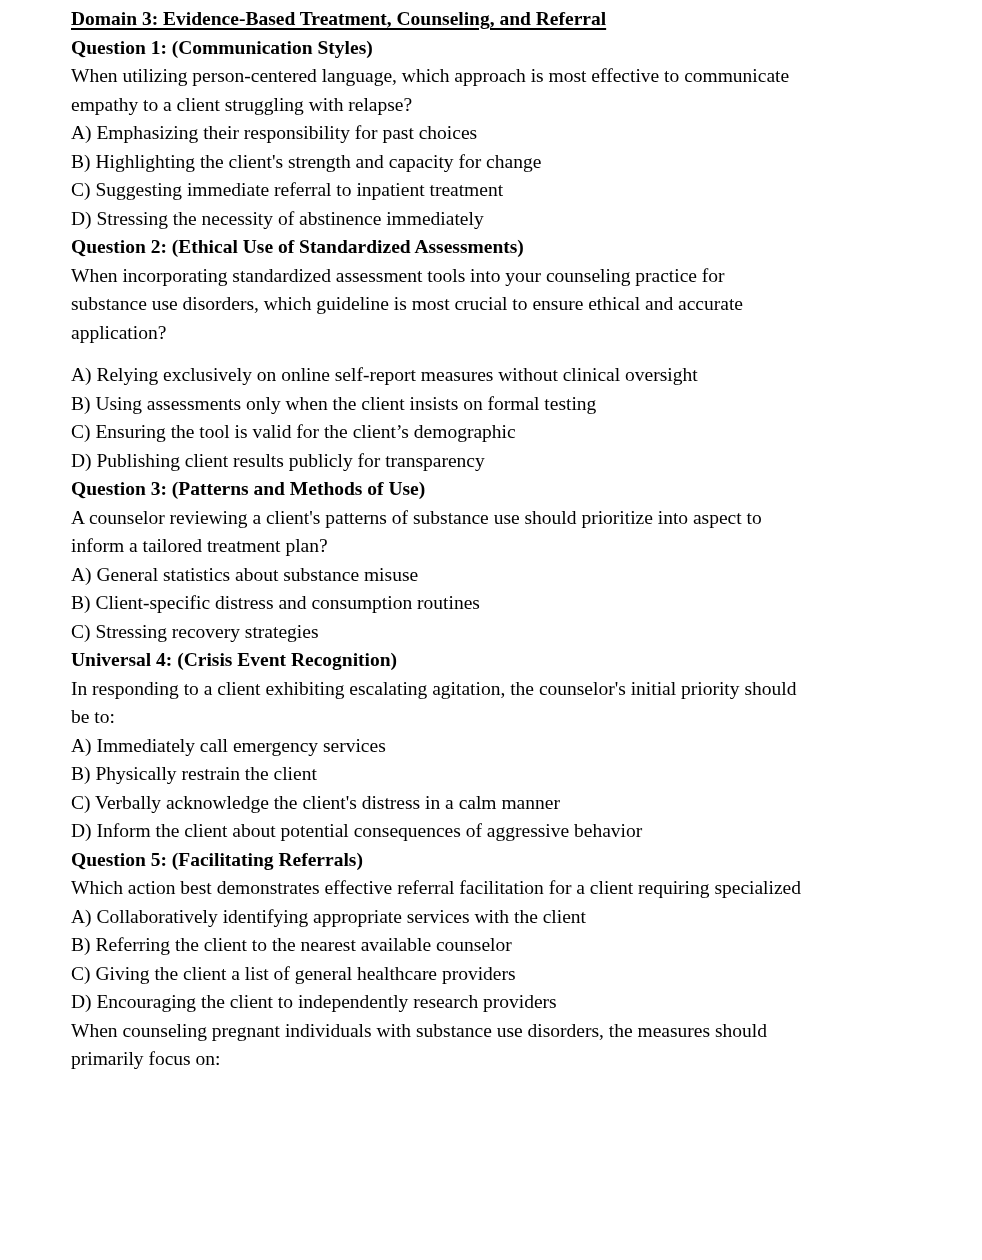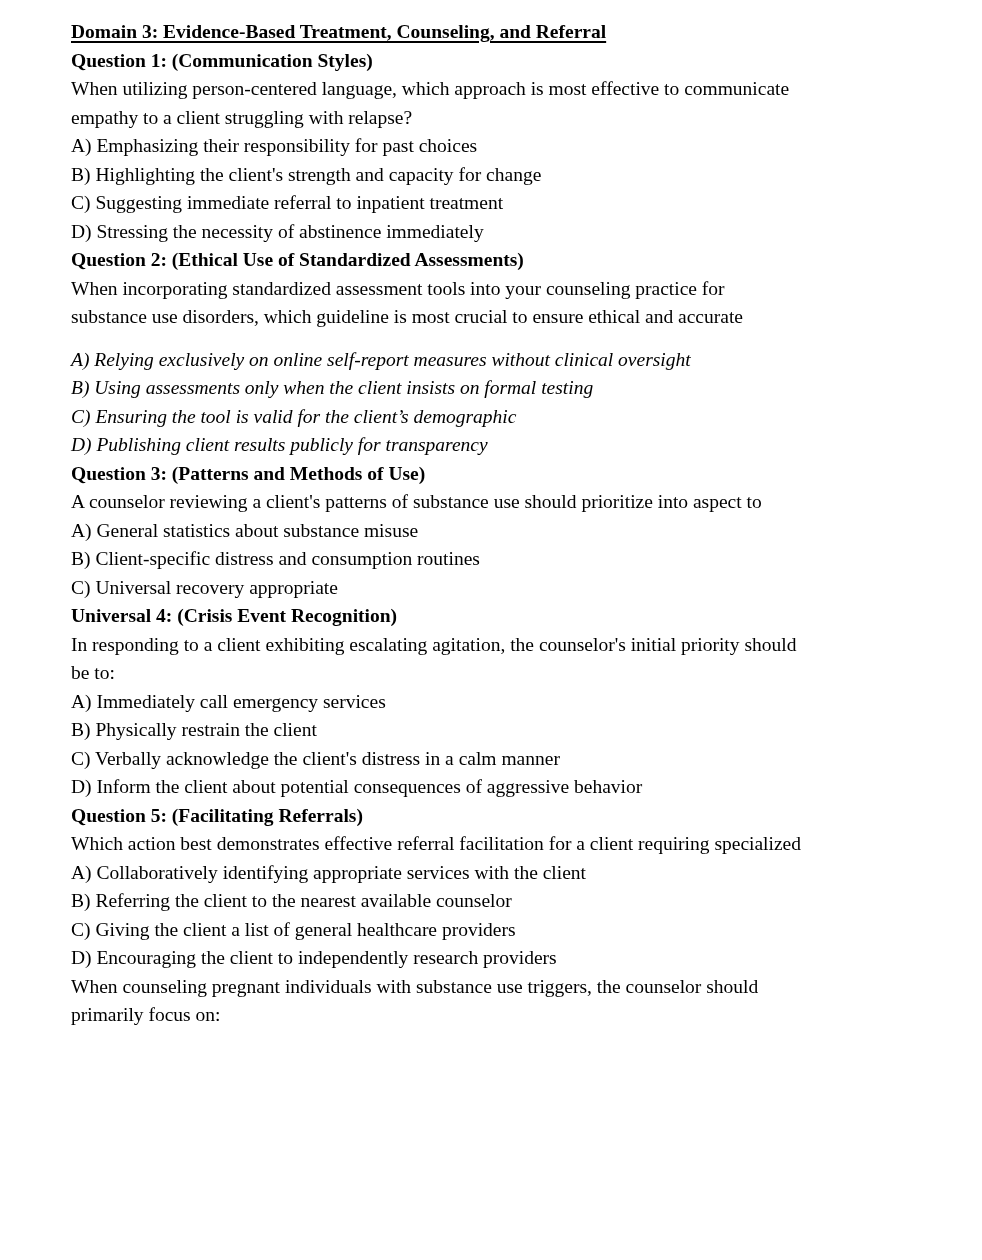--- a/index.html
+++ b/index.html
@@ -11,33 +11,33 @@
     font-family: "Liberation Serif", "DejaVu Serif", serif;
     font-size: 19.5px;
     line-height: 28.5px;
     color: #000000;
     -webkit-font-smoothing: antialiased;
   }
   .page {
     box-sizing: border-box;
     width: 982px;
     height: 1260px;
-    padding: 18px 80px 0 71px;
+    padding: 5px 80px 0 71px;
   }
   .doc-title {
     font-weight: bold;
     text-decoration: underline;
     text-decoration-thickness: 2px;
     text-underline-offset: 3px;
     white-space: nowrap;
   }
   .question { }
   .q-heading { font-weight: bold; white-space: nowrap; }
   .line { white-space: nowrap; }
-  .option-group.separated { margin-top: 14px; font-style: italic; }
+  .option-group.separated { margin-top: 14px; }
 </style>
 </head>
 <body>
 
 <div class="page">
 
   <div class="doc-title">Domain 3: Evidence-Based Treatment, Counseling, and Referral</div>
 
   <div class="question">
     <div class="q-heading">Question 1: (Communication Styles)</div>
@@ -48,35 +48,37 @@
       <div class="line">B) Highlighting the client's strength and capacity for change</div>
       <div class="line">C) Suggesting immediate referral to inpatient treatment</div>
       <div class="line">D) Stressing the necessity of abstinence immediately</div>
     </div>
   </div>
 
   <div class="question">
     <div class="q-heading">Question 2: (Ethical Use of Standardized Assessments)</div>
     <div class="line">When incorporating standardized assessment tools into your counseling practice for</div>
     <div class="line">substance use disorders, which guideline is most crucial to ensure ethical and accurate</div>
+    <div class="line">application?</div>
     <div class="option-group separated">
       <div class="line">A) Relying exclusively on online self-report measures without clinical oversight</div>
       <div class="line">B) Using assessments only when the client insists on formal testing</div>
       <div class="line">C) Ensuring the tool is valid for the client’s demographic</div>
       <div class="line">D) Publishing client results publicly for transparency</div>
     </div>
   </div>
 
   <div class="question">
     <div class="q-heading">Question 3: (Patterns and Methods of Use)</div>
     <div class="line">A counselor reviewing a client's patterns of substance use should prioritize into aspect to</div>
+    <div class="line">inform a tailored treatment plan?</div>
     <div class="option-group">
       <div class="line">A) General statistics about substance misuse</div>
       <div class="line">B) Client-specific distress and consumption routines</div>
-      <div class="line">C) Universal recovery appropriate</div>
+      <div class="line">C) Stressing recovery strategies</div>
     </div>
   </div>
 
   <div class="question">
     <div class="q-heading">Universal 4: (Crisis Event Recognition)</div>
     <div class="line">In responding to a client exhibiting escalating agitation, the counselor's initial priority should</div>
     <div class="line">be to:</div>
     <div class="option-group">
       <div class="line">A) Immediately call emergency services</div>
       <div class="line">B) Physically restrain the client</div>
@@ -90,17 +92,17 @@
     <div class="line">Which action best demonstrates effective referral facilitation for a client requiring specialized</div>
     <div class="option-group">
       <div class="line">A) Collaboratively identifying appropriate services with the client</div>
       <div class="line">B) Referring the client to the nearest available counselor</div>
       <div class="line">C) Giving the client a list of general healthcare providers</div>
       <div class="line">D) Encouraging the client to independently research providers</div>
     </div>
   </div>
 
   <div class="question">
-    <div class="line">When counseling pregnant individuals with substance use triggers, the counselor should</div>
+    <div class="line">When counseling pregnant individuals with substance use disorders, the measures should</div>
     <div class="line">primarily focus on:</div>
   </div>
 
 </div>
 
 </body></html>

